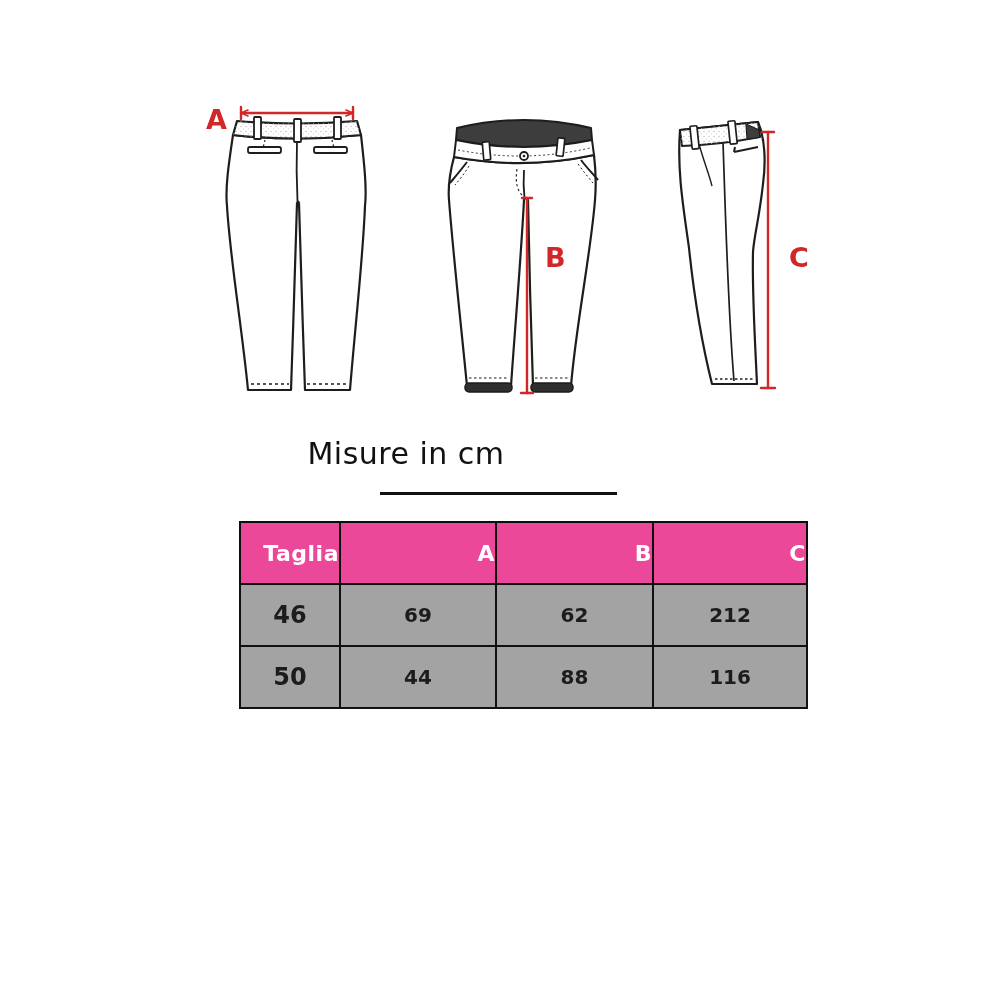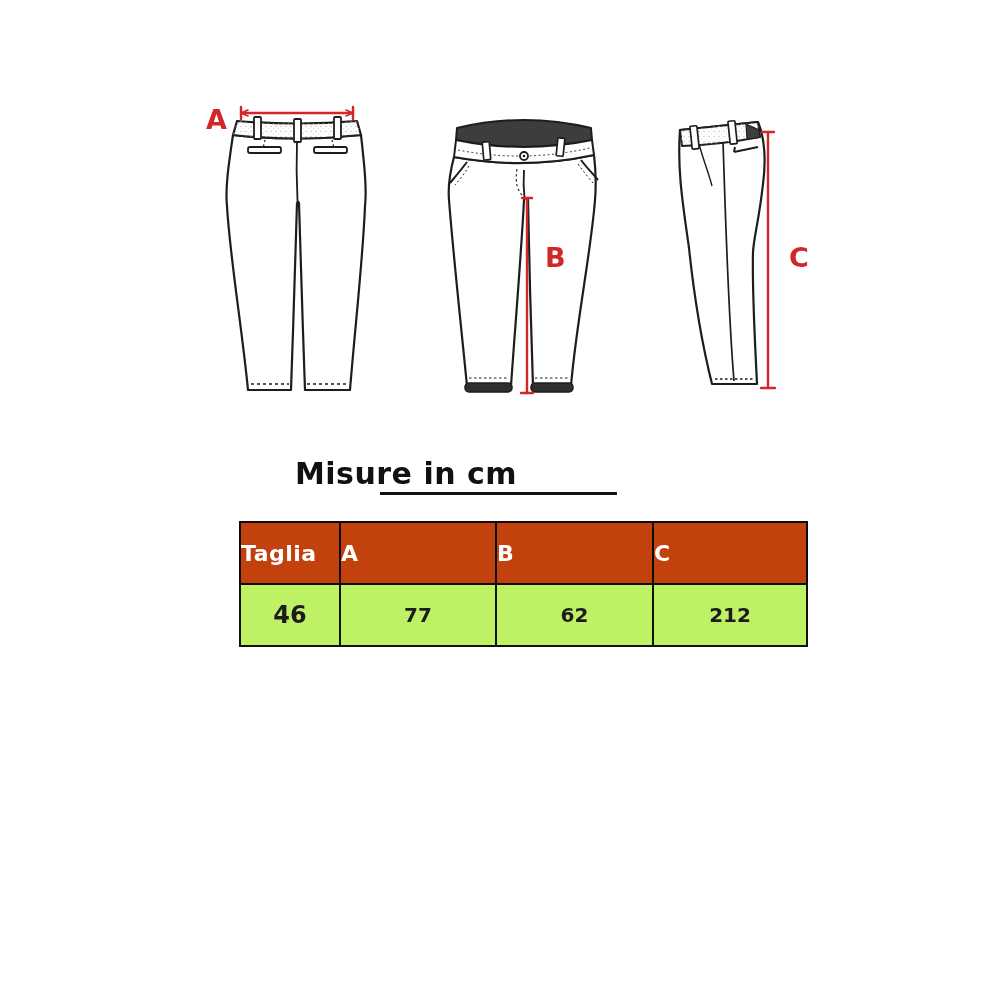--- a/index.html
+++ b/index.html
@@ -24,26 +24,26 @@
     font-size: 27px;
     color: #d22728;
     line-height: 1;
   }
   .label-a { left: 206px; top: 106px; }
   .label-b { left: 545px; top: 244px; }
   .label-c { left: 789px; top: 244px; }
 
   .page-title {
     position: absolute;
-    top: 456px;
+    top: 436px;
     left: 0;
     width: 812px;
     text-align: center;
     font-family: "DejaVu Sans", sans-serif;
-    font-weight: bold;
+    font-weight: normal;
     font-size: 30px;
     color: #111111;
     letter-spacing: 0.5px;
   }
   .title-rule {
     position: absolute;
     top: 492px;
     left: 380px;
     width: 237px;
     height: 3px;
@@ -53,31 +53,31 @@
   table.size-table {
     position: absolute;
     left: 239px;
     top: 521px;
     width: 567px;
     border-collapse: collapse;
     table-layout: fixed;
     font-family: "DejaVu Sans", sans-serif;
   }
   table.size-table th {
-    background: #c2410c;
+    background: #ec4899;
     color: #ffffff;
     height: 62px;
     font-size: 22px;
     font-weight: bold;
-    text-align: left;
+    text-align: right;
     border: 2px solid #0d0d0d;
     letter-spacing: 0.5px;
   }
   table.size-table td {
-    background: #bef264;
+    background: #a3a3a3;
     border: 2px solid #111111;
     height: 62px;
     text-align: center;
     vertical-align: middle;
     font-weight: bold;
     color: #1c1c1c;
     font-size: 20px;
   }
   table.size-table td.size-col { font-size: 24px; }
 </style>
@@ -202,20 +202,26 @@
       <tr>
         <th>Taglia</th>
         <th>A</th>
         <th>B</th>
         <th>C</th>
       </tr>
     </thead>
     <tbody>
       <tr>
         <td class="size-col">46</td>
-        <td>77</td>
+        <td>69</td>
         <td>62</td>
         <td>212</td>
       </tr>
+      <tr>
+        <td class="size-col">50</td>
+        <td>44</td>
+        <td>88</td>
+        <td>116</td>
+      </tr>
     </tbody>
   </table>
 
 </div>
 
 </body></html>

